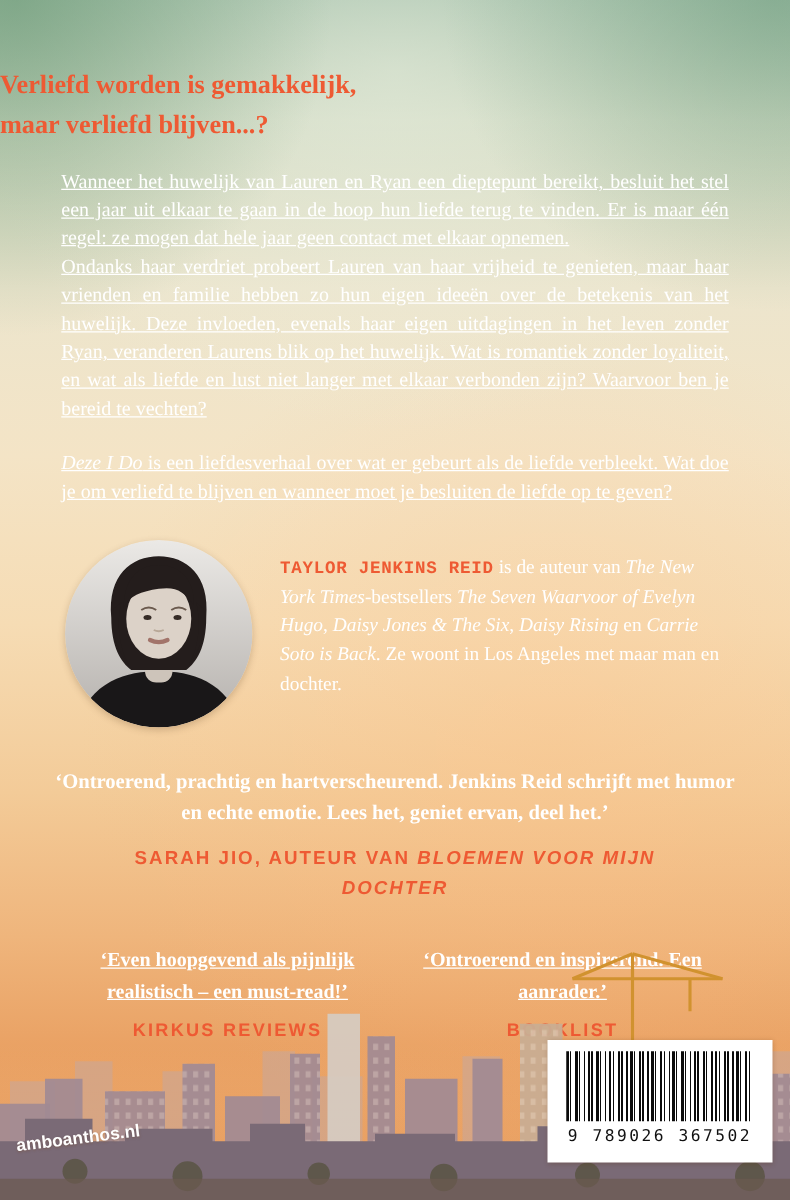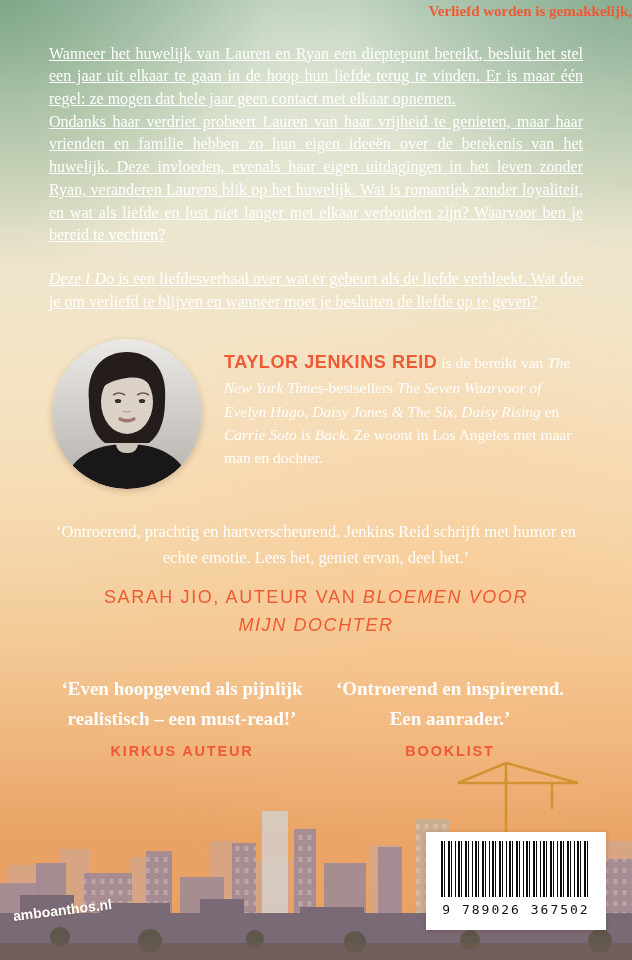--- a/index.html
+++ b/index.html
@@ -20,24 +20,25 @@
         #ece5cd 24%,
         #f4e4c6 38%,
         #f6dcb4 52%,
         #f3cb98 66%,
         #efb57c 78%,
         #e9a062 88%,
         #e18f4e 100%);
   }
   
   .headline{
-    text-align:right;
+    padding-top:52px;
+    text-align:left;
     color:#ee5a33;
     font-weight:bold;
-    font-size:15px;
+    font-size:21px;
     line-height:1.5;
   }
   
   .synopsis{
     width:534px;
     margin:20px auto 0 auto;
     color:#ffffff;
     font-size:16px;
     line-height:1.42;
     text-align:justify;
@@ -61,64 +62,65 @@
   .photo svg{display:block;width:150px;height:150px;}
   .bio{
     width:362px;
     margin:10px 0 0 0;
     color:#ffffff;
     font-size:15.5px;
     line-height:1.5;
     text-align:left;
   }
   .author-name{
-    font-family:Liberation Sans, sans-serif;
+    font-family:Liberation Mono, monospace;
     font-weight:bold;
     color:#ee5a33;
-    font-size:18px;
+    font-size:14px;
     letter-spacing:.6px;
     text-align:right;
   }
   
   .quote-main{
     margin:30px auto 0 auto;
     width:546px;
     text-align:center;
   }
   .quote-text{
     margin:0;
     color:#ffffff;
-    font-weight:normal;
+    font-weight:bold;
     font-size:16.5px;
     line-height:1.55;
   }
   .quote-attr{
     margin:12px auto 0 auto;
     width:430px;
     color:#ee5a33;
     font-family:"Liberation Sans", sans-serif;
-    font-weight:normal;
-    font-size:18px;
+    font-weight:bold;
+    font-size:15px;
     letter-spacing:1.6px;
     line-height:1.6;
   }
   
   .quotes-row{
     display:flex;
     justify-content:space-between;
     margin:34px 0 0 0;
     padding:0 58px;
   }
   .quote-col{width:248px;text-align:center;}
   .quote-col .q{
     margin:0;
     color:#ffffff;
     font-weight:bold;
-    font-size:19px;
+    font-size:16px;
     line-height:1.55;
+    text-decoration:underline;
   }
   .quote-col .src{
     margin:10px 0 0 0;
     color:#ee5a33;
     font-family:"Liberation Sans", sans-serif;
     font-weight:bold;
     font-size:14.5px;
     letter-spacing:1.8px;
   }
   
@@ -136,21 +138,21 @@
     color:#ffffff;
     font-family:"Liberation Sans", sans-serif;
     font-weight:bold;
     font-size:14px;
     transform:rotate(-7deg);
     transform-origin:left bottom;
     text-shadow:0 1px 2px rgba(120,70,30,.35);
   }
   .barcode{
     position:absolute;
-    right:26px;bottom:30px;
+    right:14px;bottom:30px;
     width:180px;height:98px;
     background:#ffffff;
     box-shadow:0 1px 4px rgba(90,50,20,.3);
   }
   .bars{
     margin:9px 15px 0 15px;
     height:56px;
     background:repeating-linear-gradient(90deg,
       #0a0a0a 0 2px, #ffffff 2px 3px,
       #0a0a0a 3px 4px, #ffffff 4px 7px,
@@ -167,20 +169,21 @@
     letter-spacing:2px;
   }
 </style>
 </head>
 <body>
 
 <div class="cover">
 
   <div class="headline">
     <div>Verliefd worden is gemakkelijk,</div>
+    <div>maar verliefd blijven...?</div>
   </div>
 
   <div class="synopsis">
     <p>Wanneer het huwelijk van Lauren en Ryan een dieptepunt bereikt, besluit het stel een jaar uit elkaar te gaan in de hoop hun liefde terug te vinden. Er is maar één regel: ze mogen dat hele jaar geen contact met elkaar opnemen.</p>
     <p>Ondanks haar verdriet probeert Lauren van haar vrijheid te genieten, maar haar vrienden en familie hebben zo hun eigen ideeën over de betekenis van het huwelijk. Deze invloeden, evenals haar eigen uitdagingen in het leven zonder Ryan, veranderen Laurens blik op het huwelijk. Wat is romantiek zonder loyaliteit, en wat als liefde en lust niet langer met elkaar verbonden zijn? Waarvoor ben je bereid te vechten?</p>
     <p class="gap"><em>Deze I Do</em><span> is een liefdesverhaal over wat er gebeurt als de liefde verbleekt. Wat doe je om verliefd te blijven en wanneer moet je besluiten de liefde op te geven?</span></p>
   </div>
 
   <div class="author-row">
     <div class="photo">
@@ -205,32 +208,32 @@
           <path d="M105,50 C109,66 107,86 99,100 C107,90 114,73 111,55 Z" fill="#241d1c"></path>
           <path d="M61,56 q6,-4 12,0" stroke="#6b5a4e" fill="none" stroke-width="1.6"></path>
           <path d="M85,56 q6,-4 12,0" stroke="#6b5a4e" fill="none" stroke-width="1.6"></path>
           <ellipse cx="66" cy="62" rx="3.2" ry="2" fill="#362c27"></ellipse>
           <ellipse cx="90" cy="62" rx="3.2" ry="2" fill="#362c27"></ellipse>
           <path d="M71,72 q4,2 8,0" stroke="#b8a898" stroke-width="1.4" fill="none"></path>
           <path d="M68,80 q7,3.5 14,0" stroke="#a2746a" stroke-width="3.4" fill="none" stroke-linecap="round"></path>
         </g>
       </svg>
     </div>
-    <p class="bio"><span class="author-name">TAYLOR JENKINS REID</span><span> is de bereikt van </span><em>The New York Times</em><span>-bestsellers </span><em>The Seven Waarvoor of Evelyn Hugo</em><span>, </span><em>Daisy Jones &amp; The Six</em><span>, </span><em>Daisy Rising</em><span> en </span><em>Carrie Soto is Back</em><span>. Ze woont in Los Angeles met maar man en dochter.</span></p>
+    <p class="bio"><span class="author-name">TAYLOR JENKINS REID</span><span> is de auteur van </span><em>The New York Times</em><span>-bestsellers </span><em>The Seven Waarvoor of Evelyn Hugo</em><span>, </span><em>Daisy Jones &amp; The Six</em><span>, </span><em>Daisy Rising</em><span> en </span><em>Carrie Soto is Back</em><span>. Ze woont in Los Angeles met maar man en dochter.</span></p>
   </div>
 
   <div class="quote-main">
     <p class="quote-text">‘Ontroerend, prachtig en hartverscheurend. Jenkins Reid schrijft met humor en echte emotie. Lees het, geniet ervan, deel het.’</p>
     <p class="quote-attr"><span>SARAH JIO, AUTEUR VAN </span><em>BLOEMEN VOOR MIJN DOCHTER</em></p>
   </div>
 
   <div class="quotes-row">
     <div class="quote-col">
       <p class="q">‘Even hoopgevend als pijnlijk realistisch – een must-read!’</p>
-      <p class="src">KIRKUS AUTEUR</p>
+      <p class="src">KIRKUS REVIEWS</p>
     </div>
     <div class="quote-col">
       <p class="q">‘Ontroerend en inspirerend. Een aanrader.’</p>
       <p class="src">BOOKLIST</p>
     </div>
   </div>
 
   <div class="skyline">
     <svg viewBox="0 0 632 215" preserveAspectRatio="none" aria-hidden="true">
       <defs>

